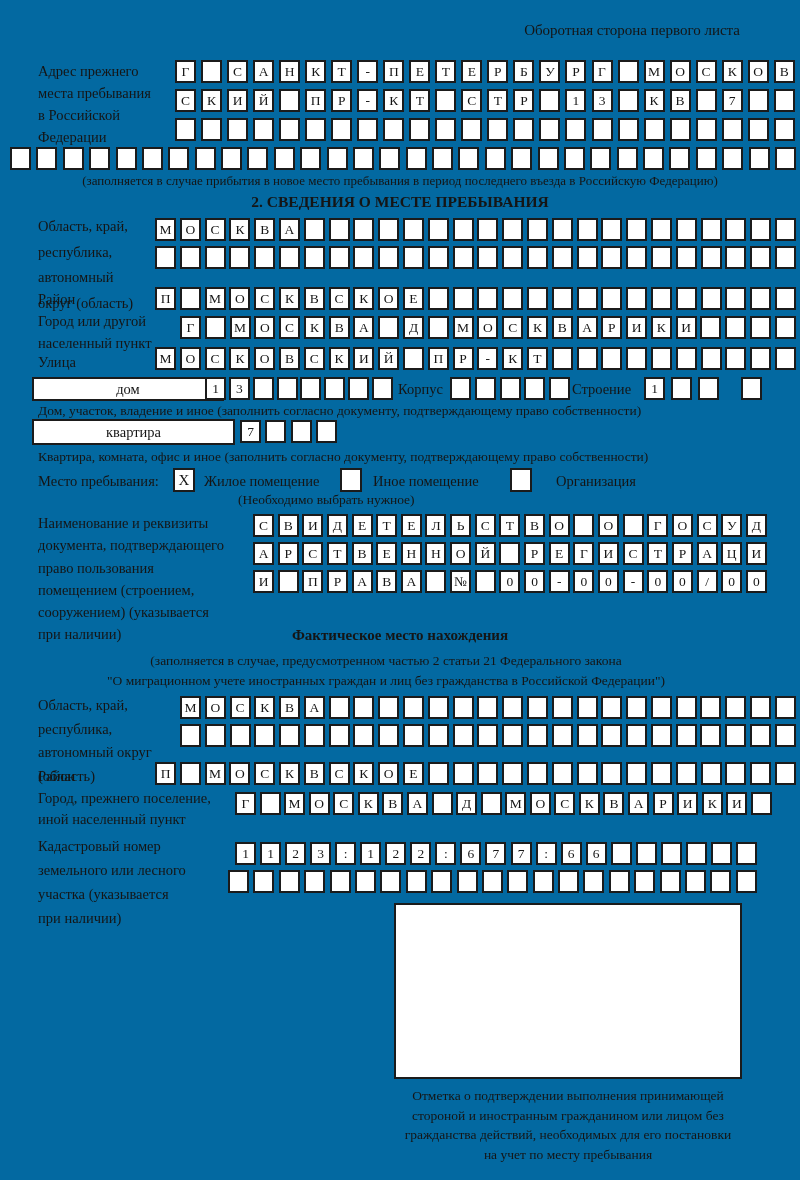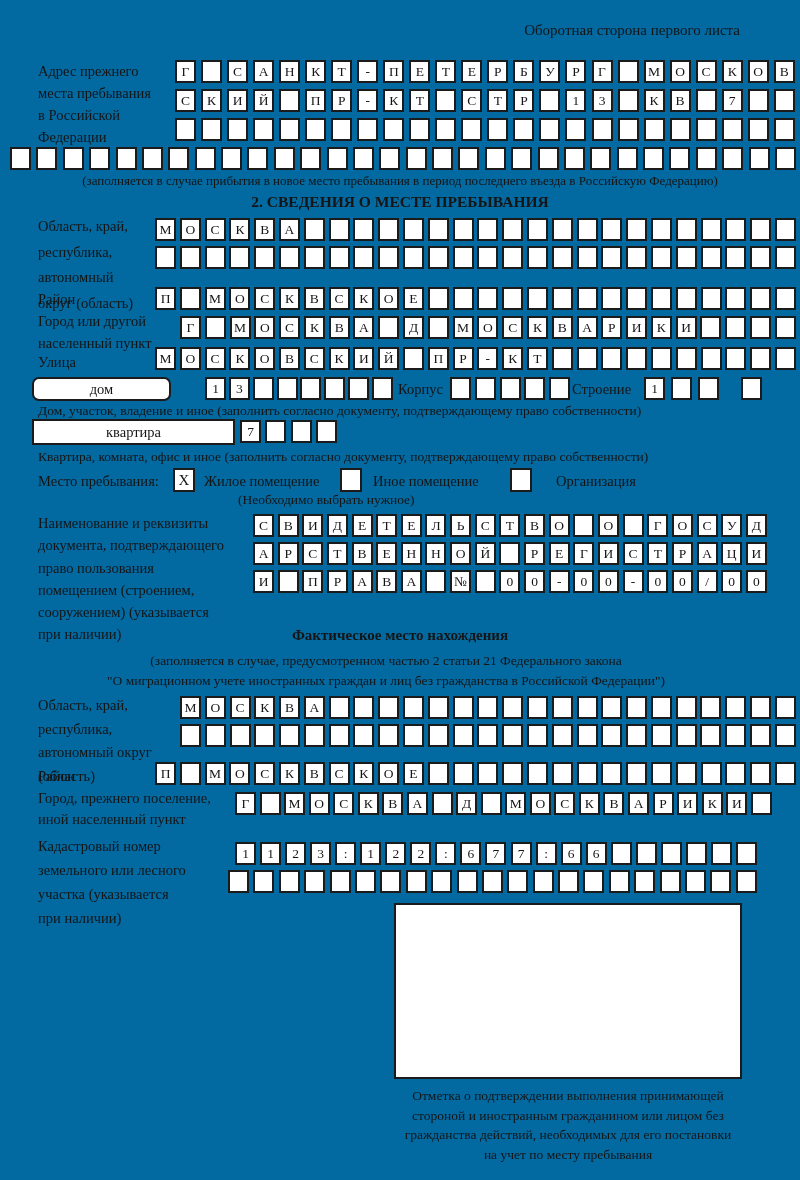--- a/index.html
+++ b/index.html
@@ -298,21 +298,21 @@
       <div class="cell"></div>
       <div class="cell"></div>
       <div class="cell"></div>
       <div class="cell"></div>
       <div class="cell"></div>
       <div class="cell"></div>
       <div class="cell"></div>
       <div class="cell"></div>
     </div>
 
-  <div class="abs labelbox" style="top:377px;left:32px;width:139px;height:24px;border-radius:7px;">дом</div>
+  <div class="abs labelbox" style="top:377px;left:32px;width:192px;height:24px;">дом</div>
   <div class="abs cellrow" style="top:377px;left:205px;width:188px;">
       <div class="cell">1</div>
       <div class="cell">3</div>
       <div class="cell"></div>
       <div class="cell"></div>
       <div class="cell"></div>
       <div class="cell"></div>
       <div class="cell"></div>
       <div class="cell"></div>
     </div>

